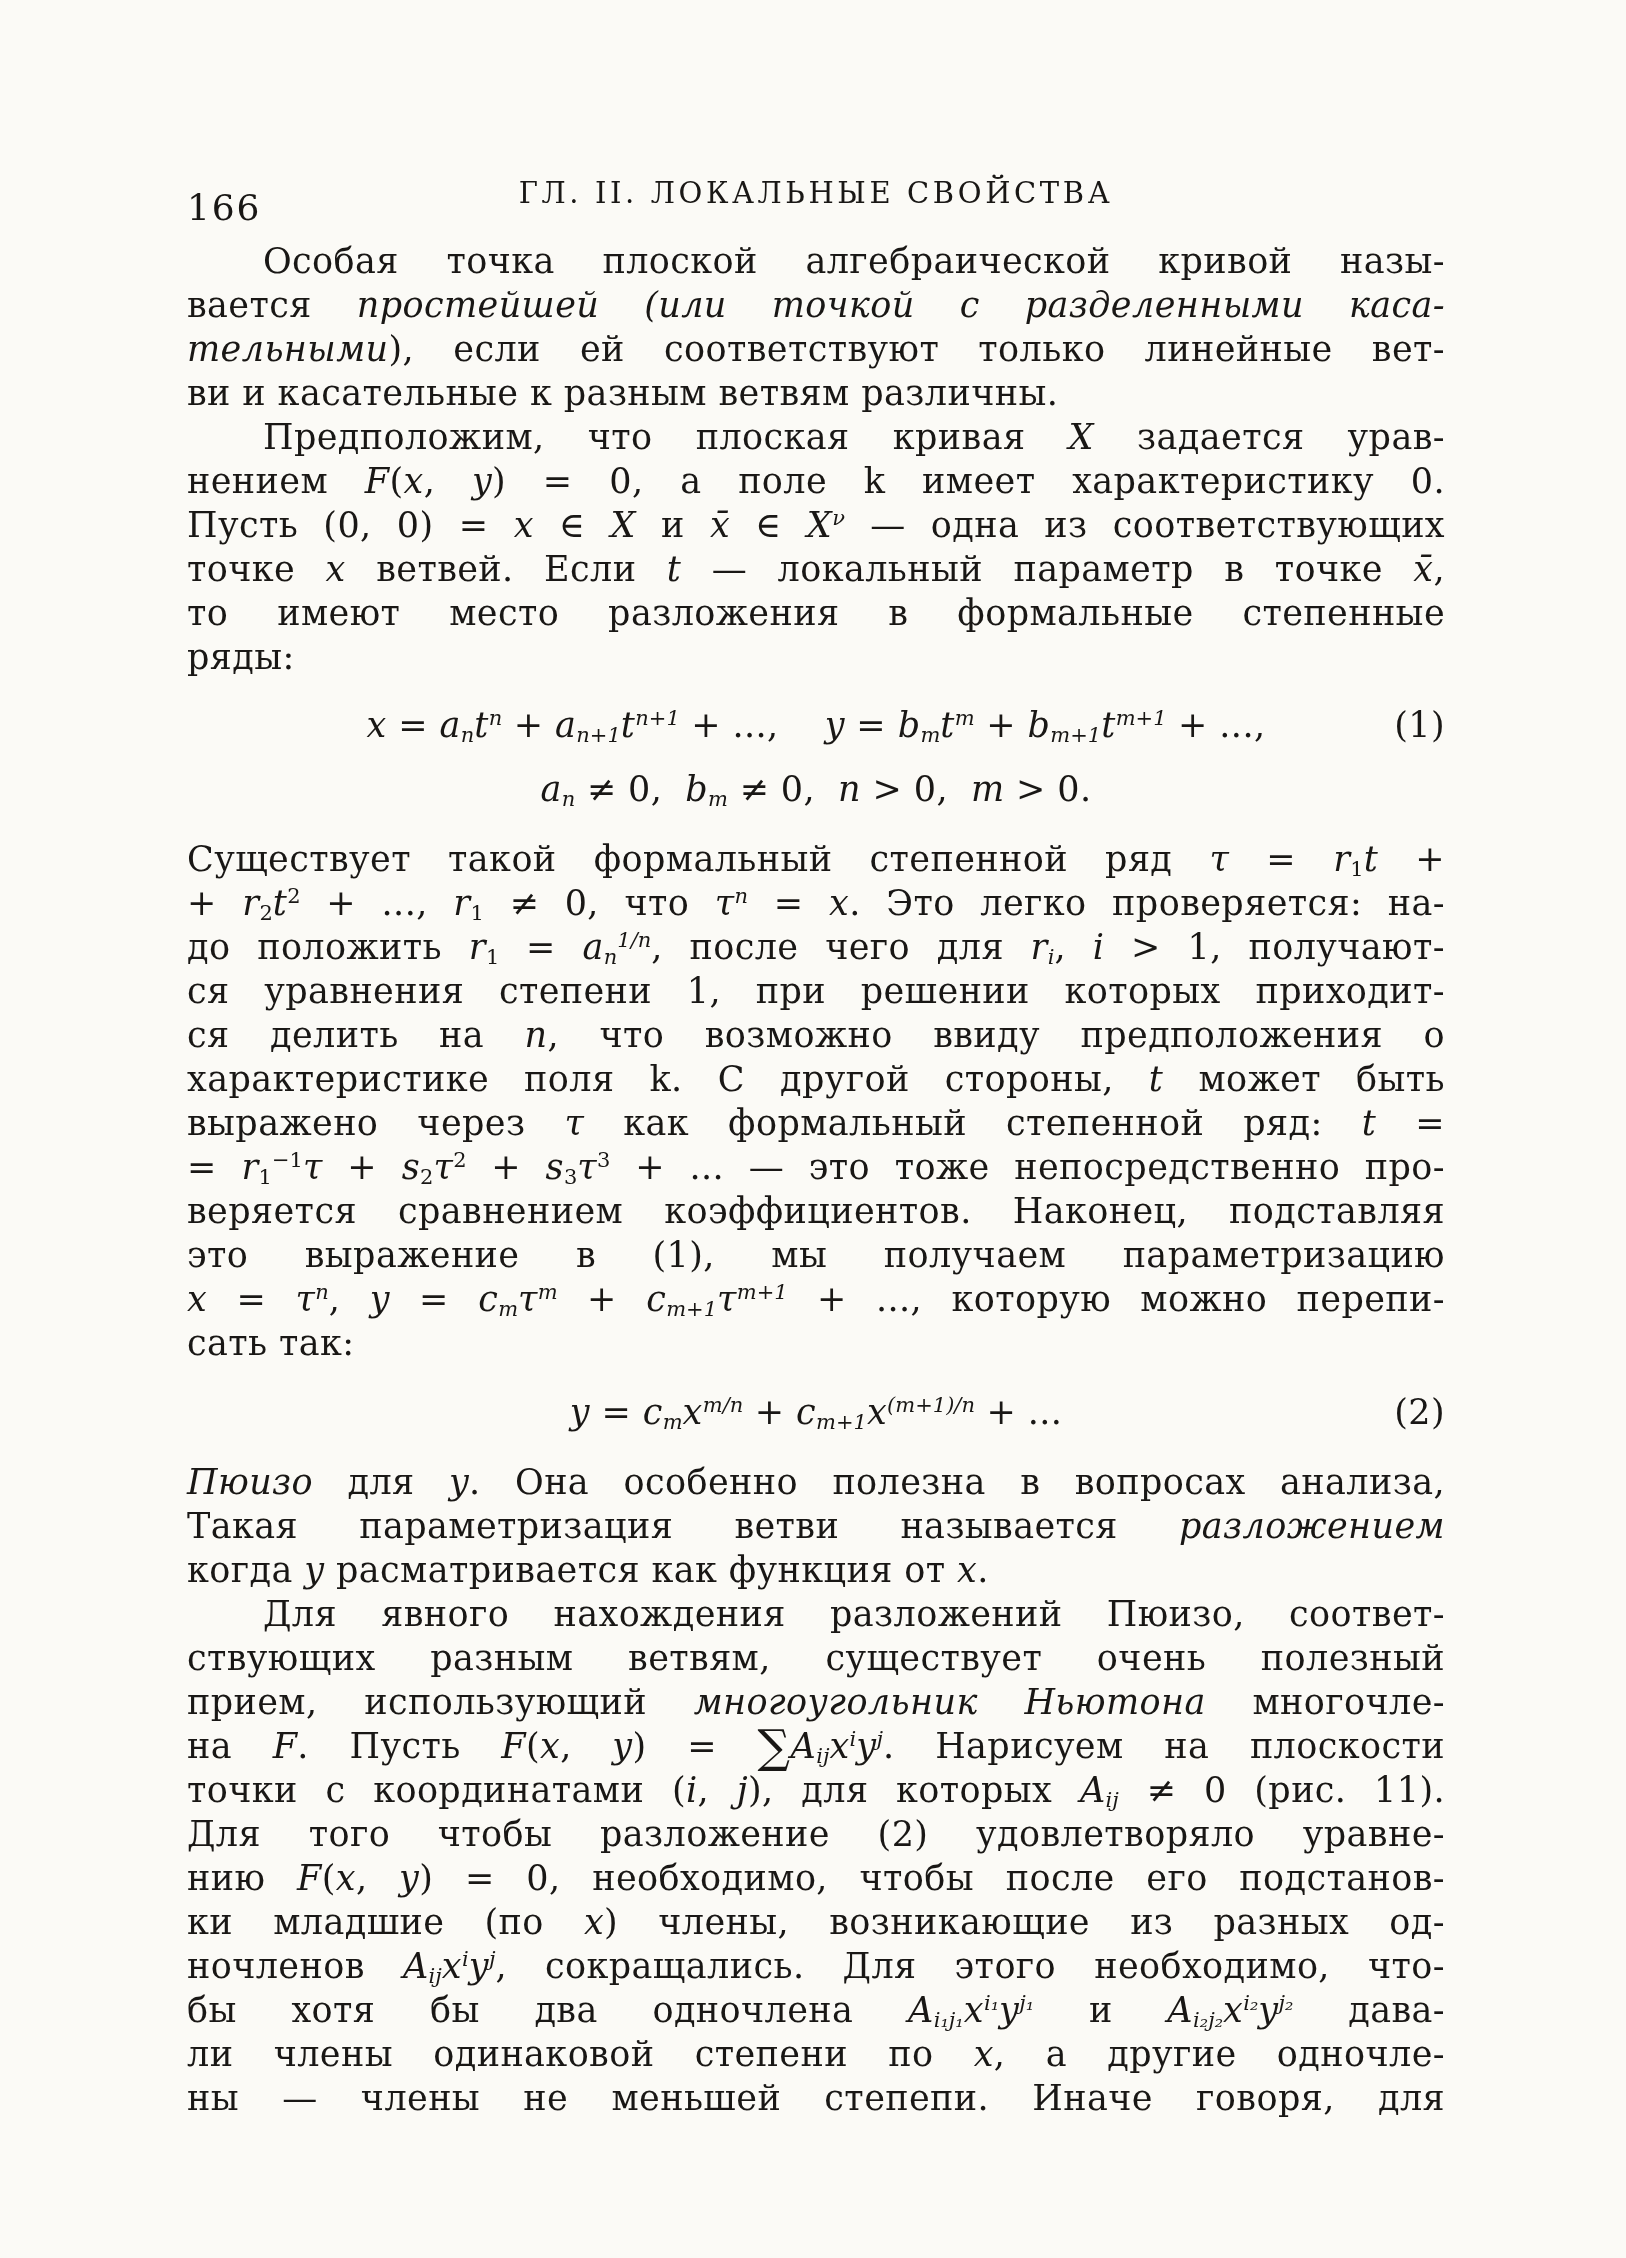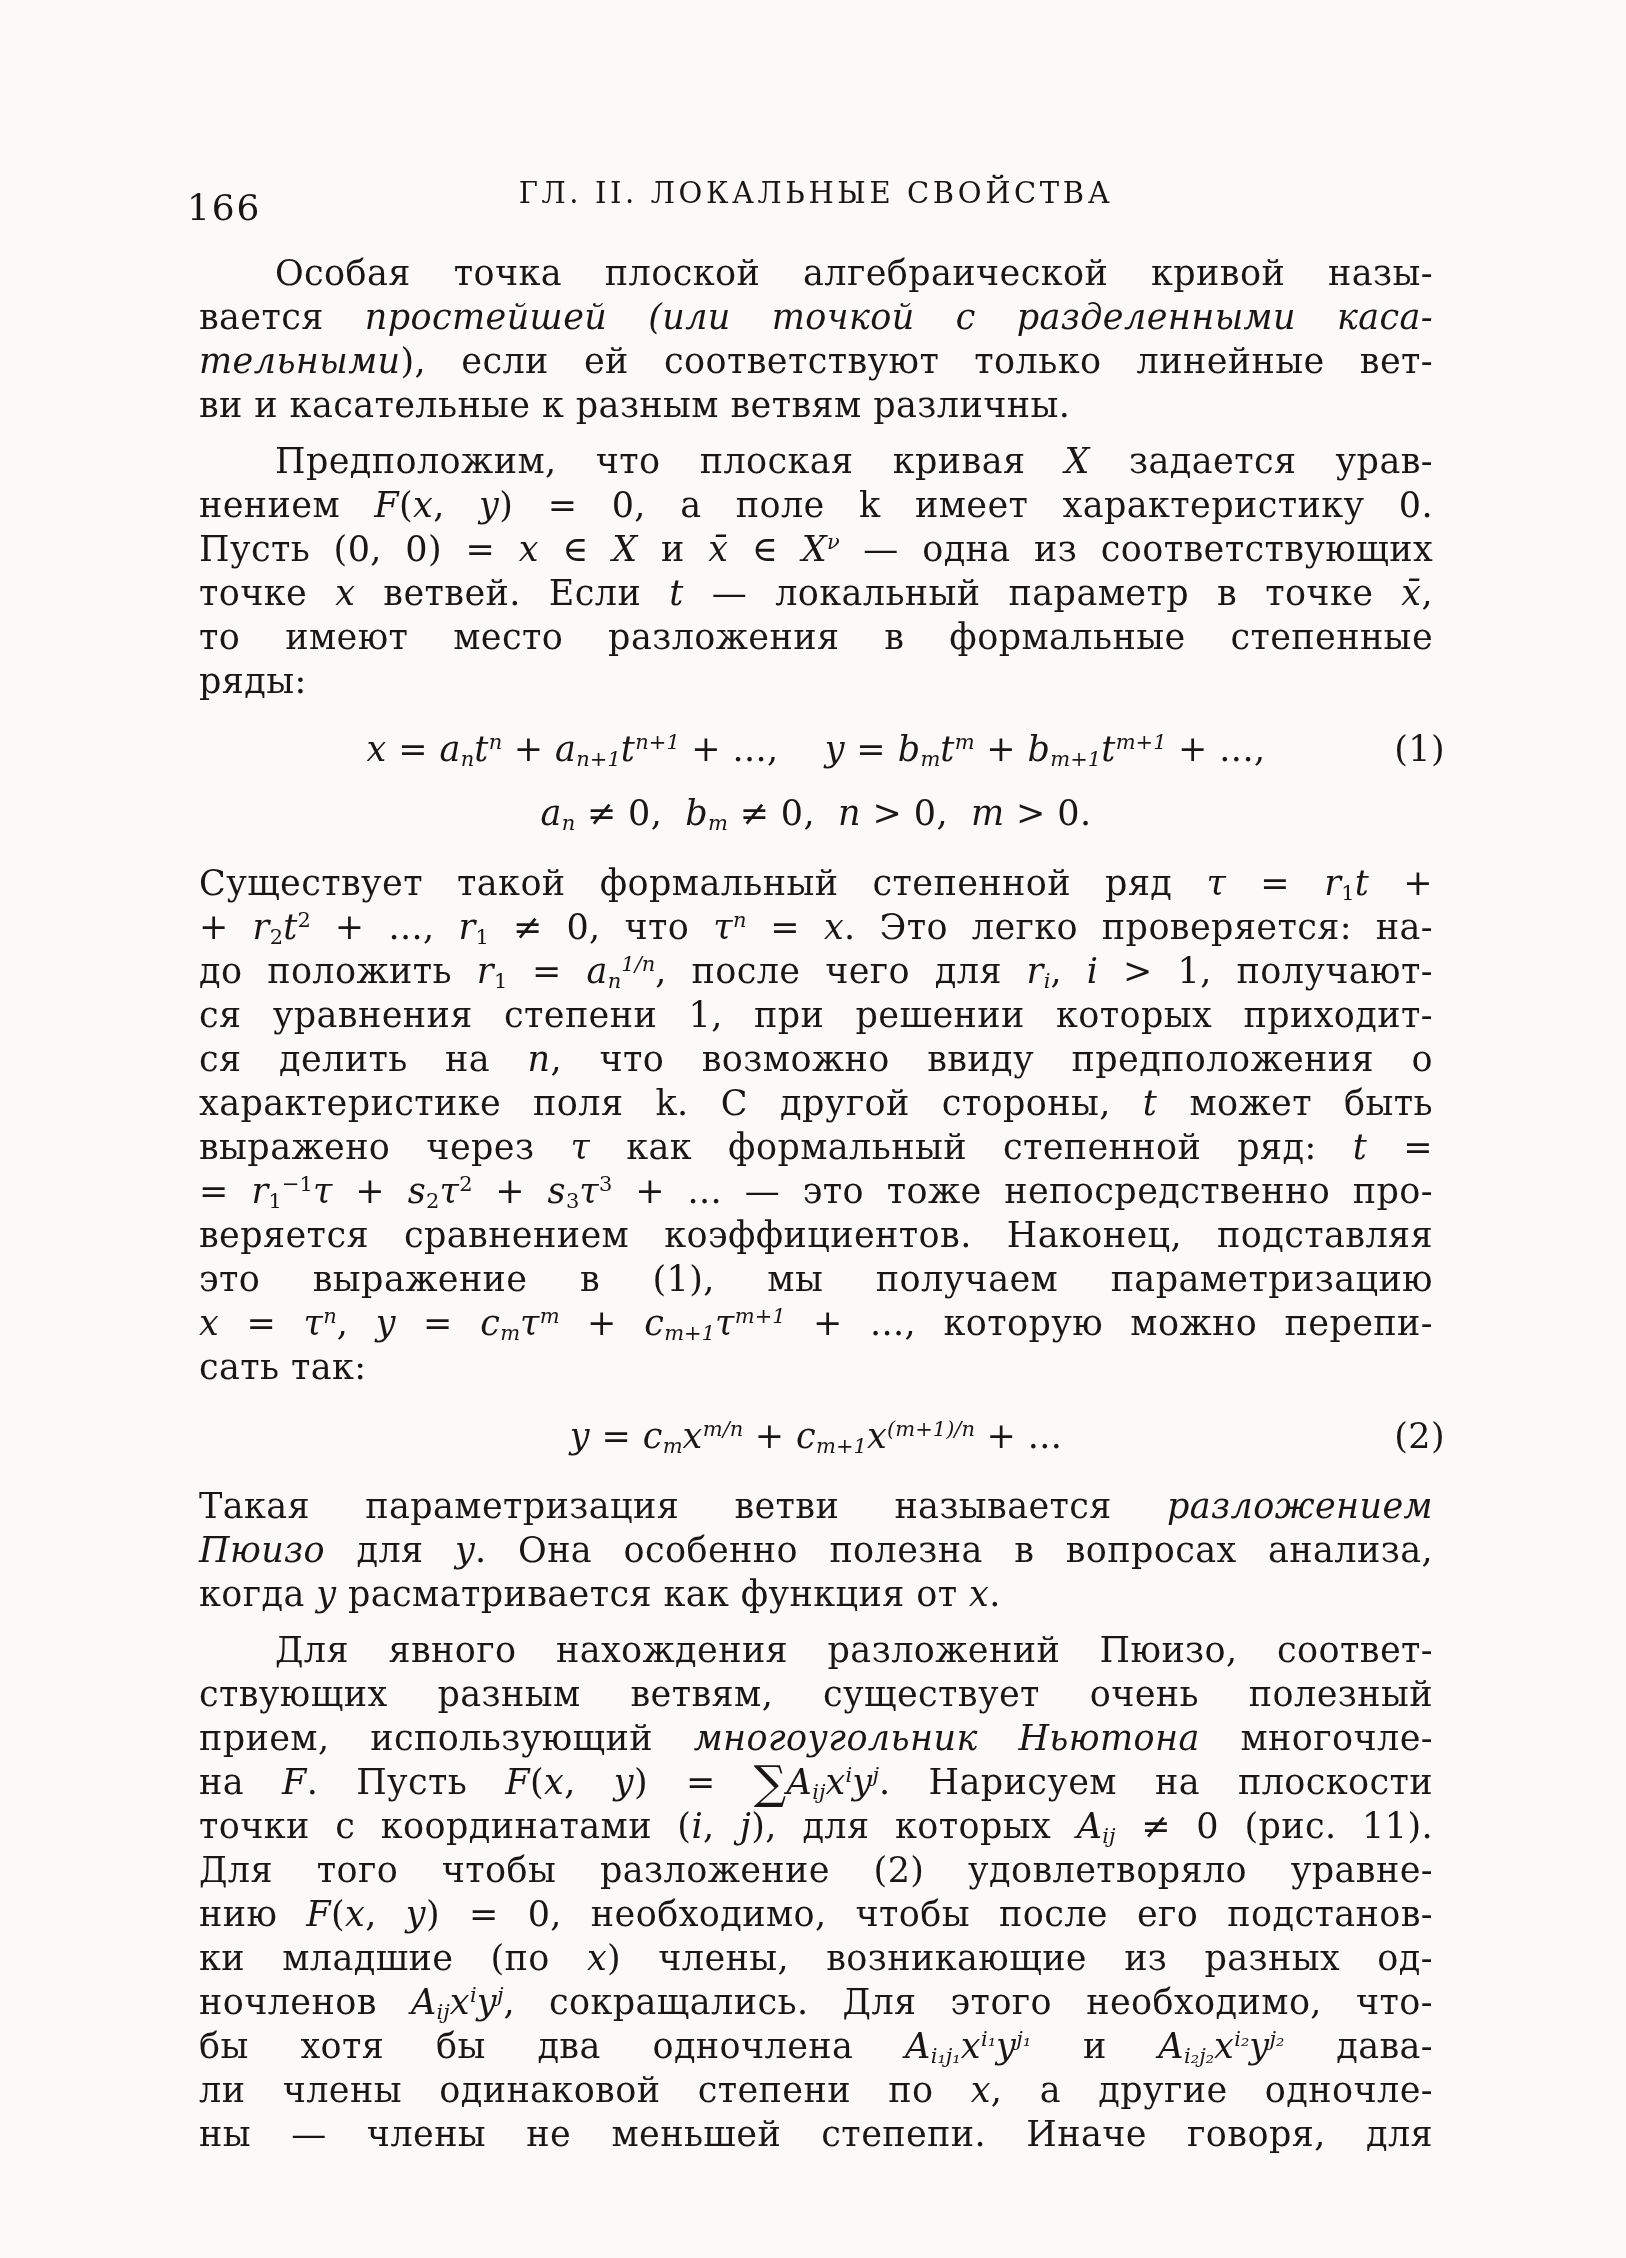--- a/index.html
+++ b/index.html
@@ -14,21 +14,21 @@
   .header{position:absolute;left:187px;top:171px;width:1258px;height:41px;}
   .pagenum{position:absolute;left:0;top:16px;font-size:36px;letter-spacing:1.8px;}
   .runtitle{
     position:absolute;left:50%;top:4.5px;transform:translateX(-50%);
     font-size:29px;letter-spacing:3.6px;white-space:nowrap;text-align:center;
   }
   .body{
     position:absolute;left:187px;top:239px;width:1258px;
     font-size:35px;letter-spacing:0.4px;
   }
-  .para{margin:12px;}
+  .para{margin:0;}
   .line{
     line-height:44px;height:44px;
     text-align:justify;text-align-last:justify;
   }
   .line.ind{text-indent:76px;}
   .line.short{text-align:center;text-align-last:left;}
   .run{}
   .it{font-style:italic;}
   .sb{font-size:60%;vertical-align:-0.25em;line-height:0;letter-spacing:0;}
   .sp{font-size:60%;vertical-align:0.55em;line-height:0;letter-spacing:0;}
@@ -80,22 +80,22 @@
         <div class="line"><span class="run">= </span><span class="run it">r</span><span class="run sb">1</span><span class="run sp">−1</span><span class="run it">τ</span><span class="run"> + </span><span class="run it">s</span><span class="run sb">2</span><span class="run it">τ</span><span class="run sp">2</span><span class="run"> + </span><span class="run it">s</span><span class="run sb">3</span><span class="run it">τ</span><span class="run sp">3</span><span class="run"> + ... — это тоже непосредственно про-</span></div>
         <div class="line"><span class="run">веряется сравнением коэффициентов. Наконец, подставляя</span></div>
         <div class="line"><span class="run">это выражение в (1), мы получаем параметризацию</span></div>
         <div class="line"><span class="run it">x</span><span class="run"> = </span><span class="run it">τ</span><span class="run sp it">n</span><span class="run">, </span><span class="run it">y</span><span class="run"> = </span><span class="run it">c</span><span class="run sb it">m</span><span class="run it">τ</span><span class="run sp it">m</span><span class="run"> + </span><span class="run it">c</span><span class="run sb it">m+1</span><span class="run it">τ</span><span class="run sp it">m+1</span><span class="run"> + ..., которую можно перепи-</span></div>
         <div class="line short"><span class="run">сать так:</span></div>
       </div>
       <div class="formula">
         <div class="frow"><span class="run it">y</span><span class="run"> = </span><span class="run it">c</span><span class="run sb it">m</span><span class="run it">x</span><span class="run sp it">m/n</span><span class="run"> + </span><span class="run it">c</span><span class="run sb it">m+1</span><span class="run it">x</span><span class="run sp it">(m+1)/n</span><span class="run"> + ...</span><span class="eqnum">(2)</span></div>
       </div>
       <div class="para">
+        <div class="line"><span class="run it">Пюизо</span><span class="run"> для </span><span class="run it">y</span><span class="run">. Она особенно полезна в вопросах анализа,</span></div>
         <div class="line"><span class="run">Такая параметризация ветви называется </span><span class="run it">разложением</span></div>
-        <div class="line"><span class="run it">Пюизо</span><span class="run"> для </span><span class="run it">y</span><span class="run">. Она особенно полезна в вопросах анализа,</span></div>
         <div class="line short"><span class="run">когда </span><span class="run it">y</span><span class="run"> расматривается как функция от </span><span class="run it">x</span><span class="run">.</span></div>
       </div>
       <div class="para">
         <div class="line ind"><span class="run">Для явного нахождения разложений Пюизо, соответ-</span></div>
         <div class="line"><span class="run">ствующих разным ветвям, существует очень полезный</span></div>
         <div class="line"><span class="run">прием, использующий </span><span class="run it">многоугольник Ньютона</span><span class="run"> многочле-</span></div>
         <div class="line"><span class="run">на </span><span class="run it">F</span><span class="run">. Пусть </span><span class="run it">F</span><span class="run">(</span><span class="run it">x</span><span class="run">, </span><span class="run it">y</span><span class="run">) = </span><span class="run sum">∑</span><span class="run it">A</span><span class="run sb it">ij</span><span class="run it">x</span><span class="run sp it">i</span><span class="run it">y</span><span class="run sp it">j</span><span class="run">. Нарисуем на плоскости</span></div>
         <div class="line"><span class="run">точки с координатами (</span><span class="run it">i</span><span class="run">, </span><span class="run it">j</span><span class="run">), для которых </span><span class="run it">A</span><span class="run sb it">ij</span><span class="run"> ≠ 0 (рис. 11).</span></div>
         <div class="line"><span class="run">Для того чтобы разложение (2) удовлетворяло уравне-</span></div>
         <div class="line"><span class="run">нию </span><span class="run it">F</span><span class="run">(</span><span class="run it">x</span><span class="run">, </span><span class="run it">y</span><span class="run">) = 0, необходимо, чтобы после его подстанов-</span></div>

